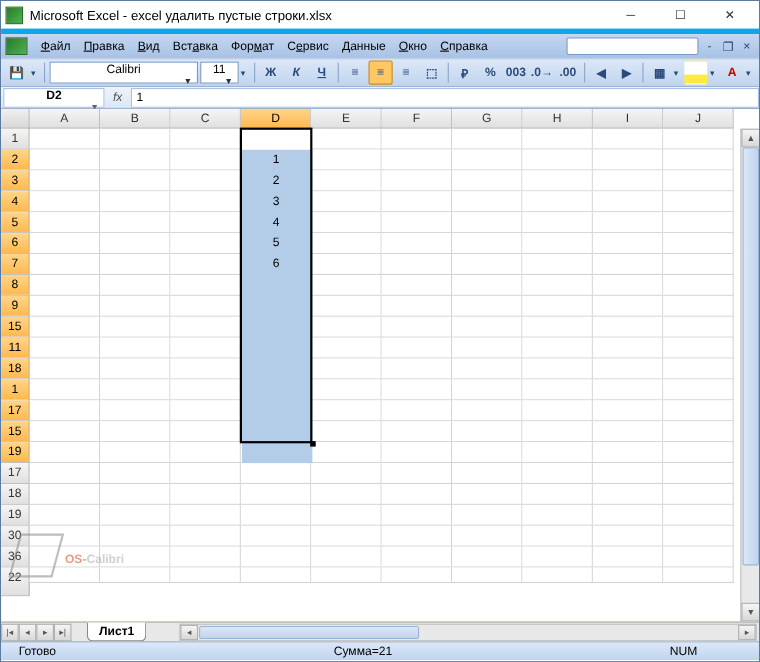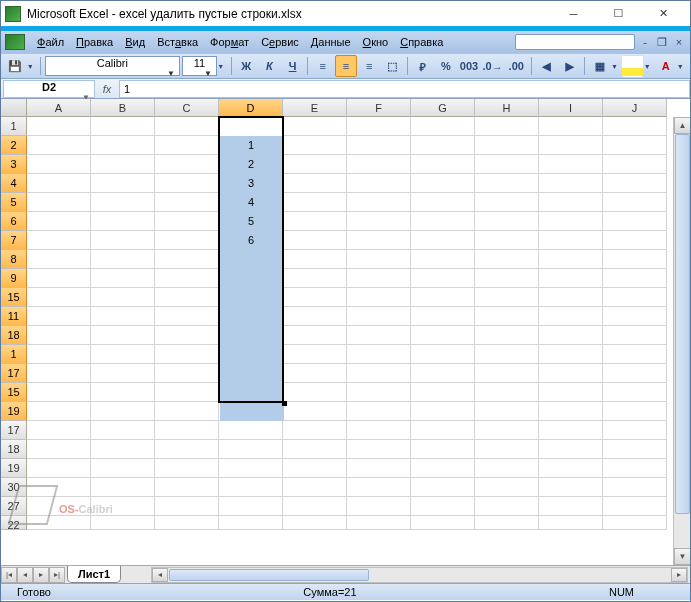--- a/index.html
+++ b/index.html
@@ -35,37 +35,37 @@
 .formula-bar { flex: 1; height: 18px; background: #fff; border: 1px solid #a8c2e5; padding: 0 4px; display: flex; align-items: center; }
 
 .grid-area { position: relative; height: 466px; display: flex; }
 .corner { width: 26px; height: 18px; background: linear-gradient(#f0f0f0,#d8d8d8); border-right: 1px solid #aca899; border-bottom: 1px solid #aca899; position: absolute; left: 0; top: 0; }
 .col-headers { position: absolute; left: 26px; top: 0; height: 18px; display: flex; }
 .col-h { width: 64px; height: 18px; background: linear-gradient(#f5f5f5,#e0e0e0); border-right: 1px solid #c0c0c0; border-bottom: 1px solid #aca899; text-align: center; line-height: 18px; color: #333; }
 .col-h.sel { background: linear-gradient(#ffd58a,#ffb94e); color: #000; border-bottom: 1px solid #d6892a; }
 .row-headers { position: absolute; left: 0; top: 18px; width: 26px; }
 .row-h { width: 26px; height: 19px; background: linear-gradient(#f5f5f5,#e0e0e0); border-right: 1px solid #aca899; border-bottom: 1px solid #c0c0c0; text-align: center; line-height: 19px; color: #333; }
 .row-h.sel { background: linear-gradient(#ffd58a,#ffb94e); color: #000; border-right: 1px solid #d6892a; }
-.row-h.partial { height: 14px; }
+.row-h.partial { height: 26px; }
 .cells { position: absolute; left: 26px; top: 18px; }
 .cell-row { display: flex; }
 .cell { width: 64px; height: 19px; border-right: 1px solid #d4d4d4; border-bottom: 1px solid #d4d4d4; text-align: right; padding-right: 4px; line-height: 19px; background: #fff; }
 .cell.partial { height: 14px; }
 .selection { position: absolute; border: 2px solid #000; pointer-events: none; }
 .sel-fill { position: absolute; background: #b3cde8; }
 .active-cell { position: absolute; background: #fff; }
 .fill-handle { position: absolute; width: 5px; height: 5px; background: #000; }
 .vscroll { position: absolute; right: 0; top: 18px; width: 17px; bottom: 0; background: #e8e8e8; border-left: 1px solid #c0c0c0; }
 .vs-btn { width: 17px; height: 17px; background: linear-gradient(#f5f5f5,#d8d8d8); border: 1px solid #b0b0b0; text-align: center; font-size: 8px; line-height: 15px; color: #555; }
 .vs-thumb { width: 15px; margin: 0 1px; background: linear-gradient(90deg,#dce8f7,#c0d4ef); border: 1px solid #9ab4d8; border-radius: 2px; }
 
 .tabs-row { height: 18px; background: #e8e8e8; display: flex; align-items: center; border-top: 1px solid #aca899; }
 .tab-nav { display: flex; }
 .tab-nav-btn { width: 16px; height: 16px; background: linear-gradient(#f5f5f5,#d8d8d8); border: 1px solid #b0b0b0; text-align: center; font-size: 8px; line-height: 14px; color: #555; }
-.sheet-tab { height: 17px; padding: 0 10px; background: #fff; border: 1px solid #888; border-top: none; border-radius: 0 0 5px 5px; margin-left: 2px; font-weight: bold; line-height: 16px; }
+.sheet-tab { height: 17px; padding: 0 10px; background: #fff; border: 1px solid #888; border-top: none; border-radius: 0 0 5px 5px; margin-left: 14px; font-weight: bold; line-height: 16px; }
 .hscroll-track { flex: 1; height: 16px; background: #e8e8e8; border: 1px solid #c0c0c0; margin: 0 2px 0 30px; position: relative; }
 .hs-btn { width: 16px; height: 14px; background: linear-gradient(#f5f5f5,#d8d8d8); border: 1px solid #b0b0b0; position: absolute; text-align: center; font-size: 8px; line-height: 12px; color: #555; }
 .hs-thumb { position: absolute; height: 12px; top: 1px; background: linear-gradient(#dce8f7,#c0d4ef); border: 1px solid #9ab4d8; border-radius: 2px; }
 
 .statusbar { height: 17px; background: linear-gradient(#dce8f7,#c0d4ef); display: flex; align-items: center; padding: 0 6px; border-top: 1px solid #8aa5c8; }
 .statusbar .status-cell { padding: 0 10px; }
 .statusbar .sp { flex: 1; }
 
 .watermark { position: absolute; left: 12px; bottom: 40px; display: flex; align-items: center; opacity: 0.55; pointer-events: none; }
 .watermark .cursor { width: 40px; height: 40px; border: 2px solid #888; transform: skewX(-15deg); margin-right: 6px; }
@@ -181,21 +181,21 @@
       <div class="row-h sel">11</div>
       <div class="row-h sel">18</div>
       <div class="row-h sel">1</div>
       <div class="row-h sel">17</div>
       <div class="row-h sel">15</div>
       <div class="row-h sel">19</div>
       <div class="row-h">17</div>
       <div class="row-h">18</div>
       <div class="row-h">19</div>
       <div class="row-h">30</div>
-      <div class="row-h">27</div>
+      <div class="row-h">36</div>
       <div class="row-h partial">22</div>
     </div>
   <div class="cells" id="cells">
       <div class="cell-row">
         <div class="cell"></div>
         <div class="cell"></div>
         <div class="cell"></div>
         <div class="cell"></div>
         <div class="cell"></div>
         <div class="cell"></div>

